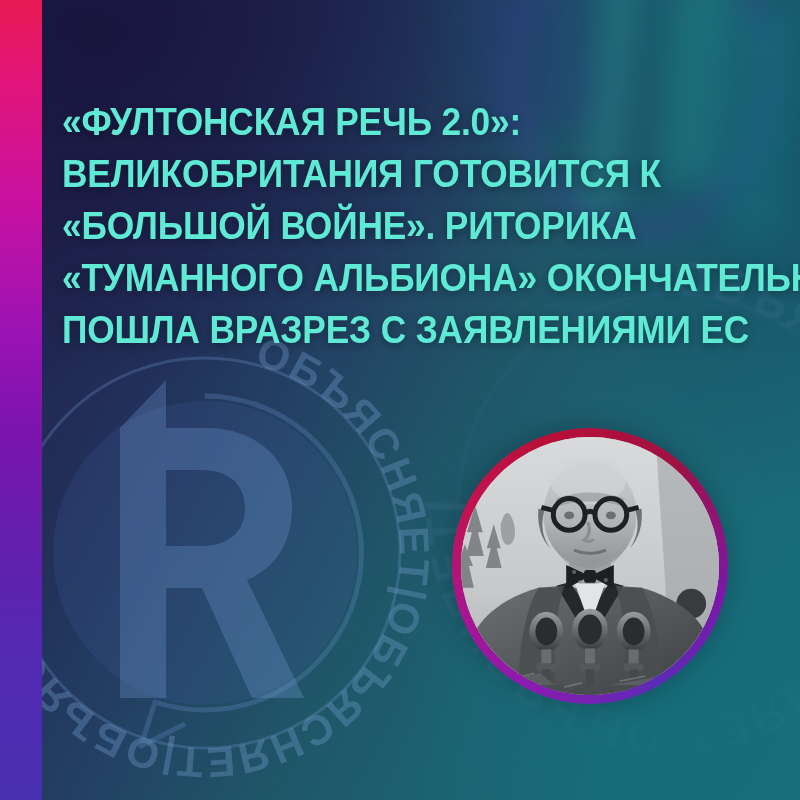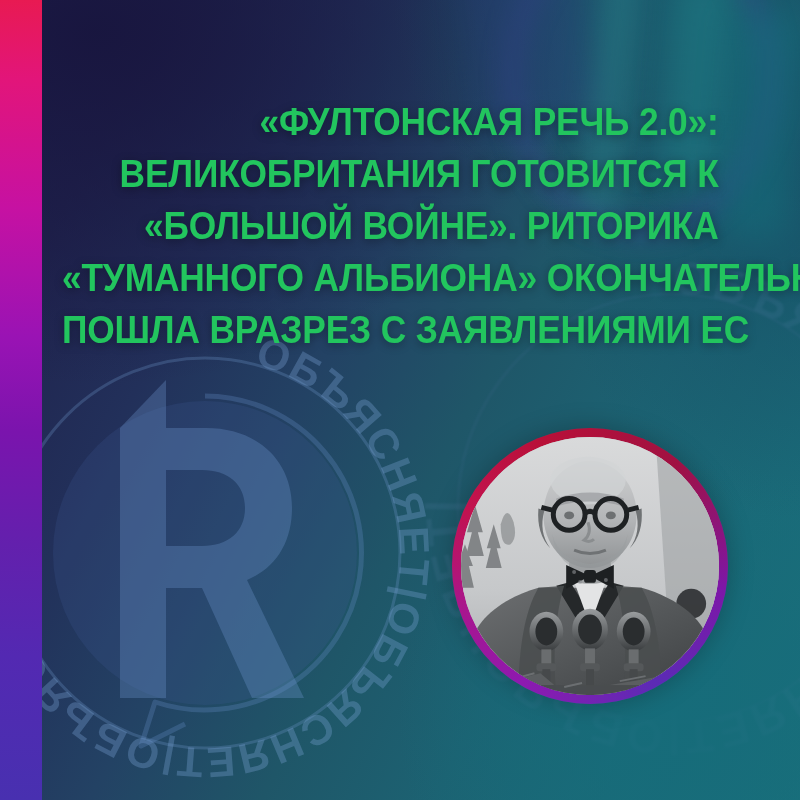--- a/index.html
+++ b/index.html
@@ -106,29 +106,28 @@
     z-index: 6;
   }
 
   
   .headline {
     position: absolute;
     left: 62px;
     top: 96px;
     width: 706px;
     z-index: 8;
-    color: #22c55e;
+    color: #5eead4;
     font-weight: 700;
     font-size: 38px;
     line-height: 52px;
     letter-spacing: -0.2px;
     text-transform: uppercase;
     font-stretch: condensed;
     text-shadow: 0 2px 10px rgba(0,0,0,.35);
-    text-align: right;
   }
   .headline .ln { display: block; white-space: nowrap; transform: scaleX(.93); transform-origin: left center; }
 
   
   .portrait {
     position: absolute;
     left: 452px;
     top: 428px;
     width: 276px;
     height: 276px;

